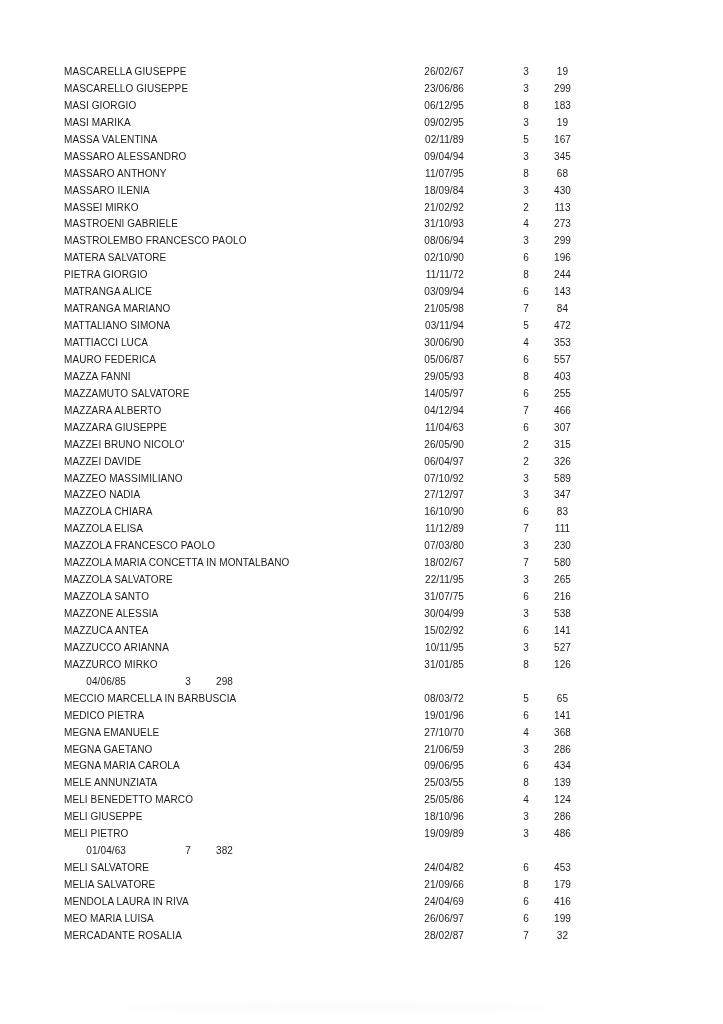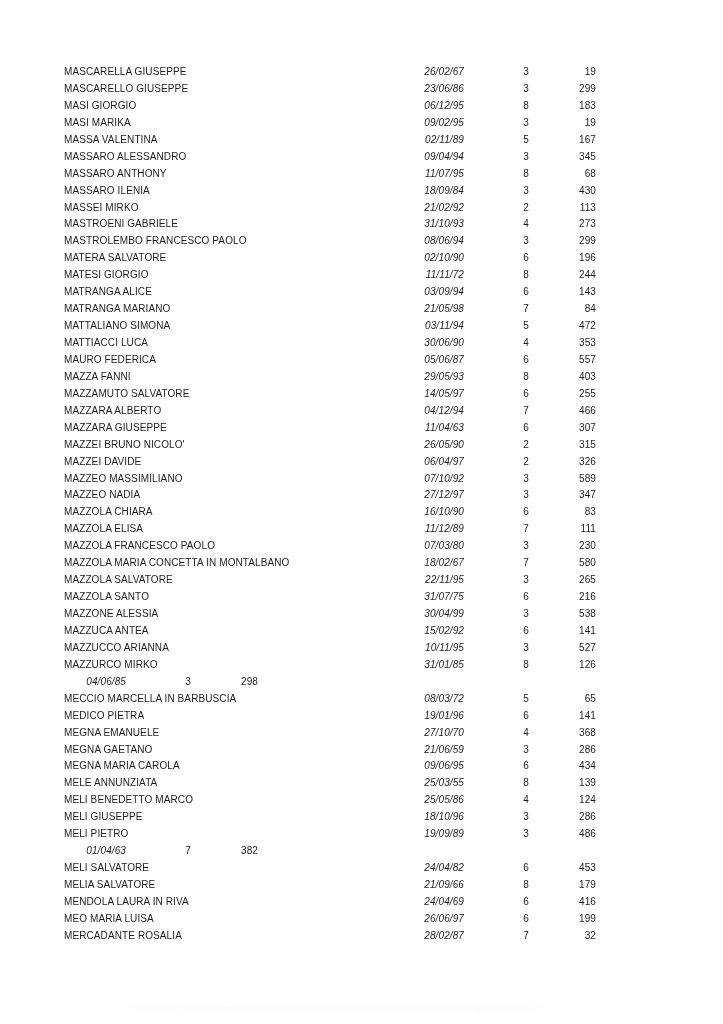--- a/index.html
+++ b/index.html
@@ -35,29 +35,28 @@
     white-space: nowrap;
   }
   .cell-name {
     width: 338px;
     text-align: left;
     overflow: visible;
   }
   .cell-date {
     width: 62px;
     text-align: right;
-    font-style: italic;
   }
   .cell-n1 {
     width: 65px;
     text-align: right;
   }
   .cell-n2 {
     width: 67px;
-    text-align: right;
+    text-align: center;
   }
   
   .scan-smudge {
     position: absolute;
     left: 120px;
     top: 1004px;
     width: 430px;
     height: 7px;
     background: #c9c9c9;
     opacity: 0.10;
@@ -136,21 +135,21 @@
         <span class="cell-n1">3</span>
         <span class="cell-n2">299</span>
       </div>
       <div class="row">
         <span class="cell-name">MATERA SALVATORE</span>
         <span class="cell-date">02/10/90</span>
         <span class="cell-n1">6</span>
         <span class="cell-n2">196</span>
       </div>
       <div class="row">
-        <span class="cell-name">MATESI GIORGIO</span>
+        <span class="cell-name">PIETRA GIORGIO</span>
         <span class="cell-date">11/11/72</span>
         <span class="cell-n1">8</span>
         <span class="cell-n2">244</span>
       </div>
       <div class="row">
         <span class="cell-name">MATRANGA ALICE</span>
         <span class="cell-date">03/09/94</span>
         <span class="cell-n1">6</span>
         <span class="cell-n2">143</span>
       </div>

